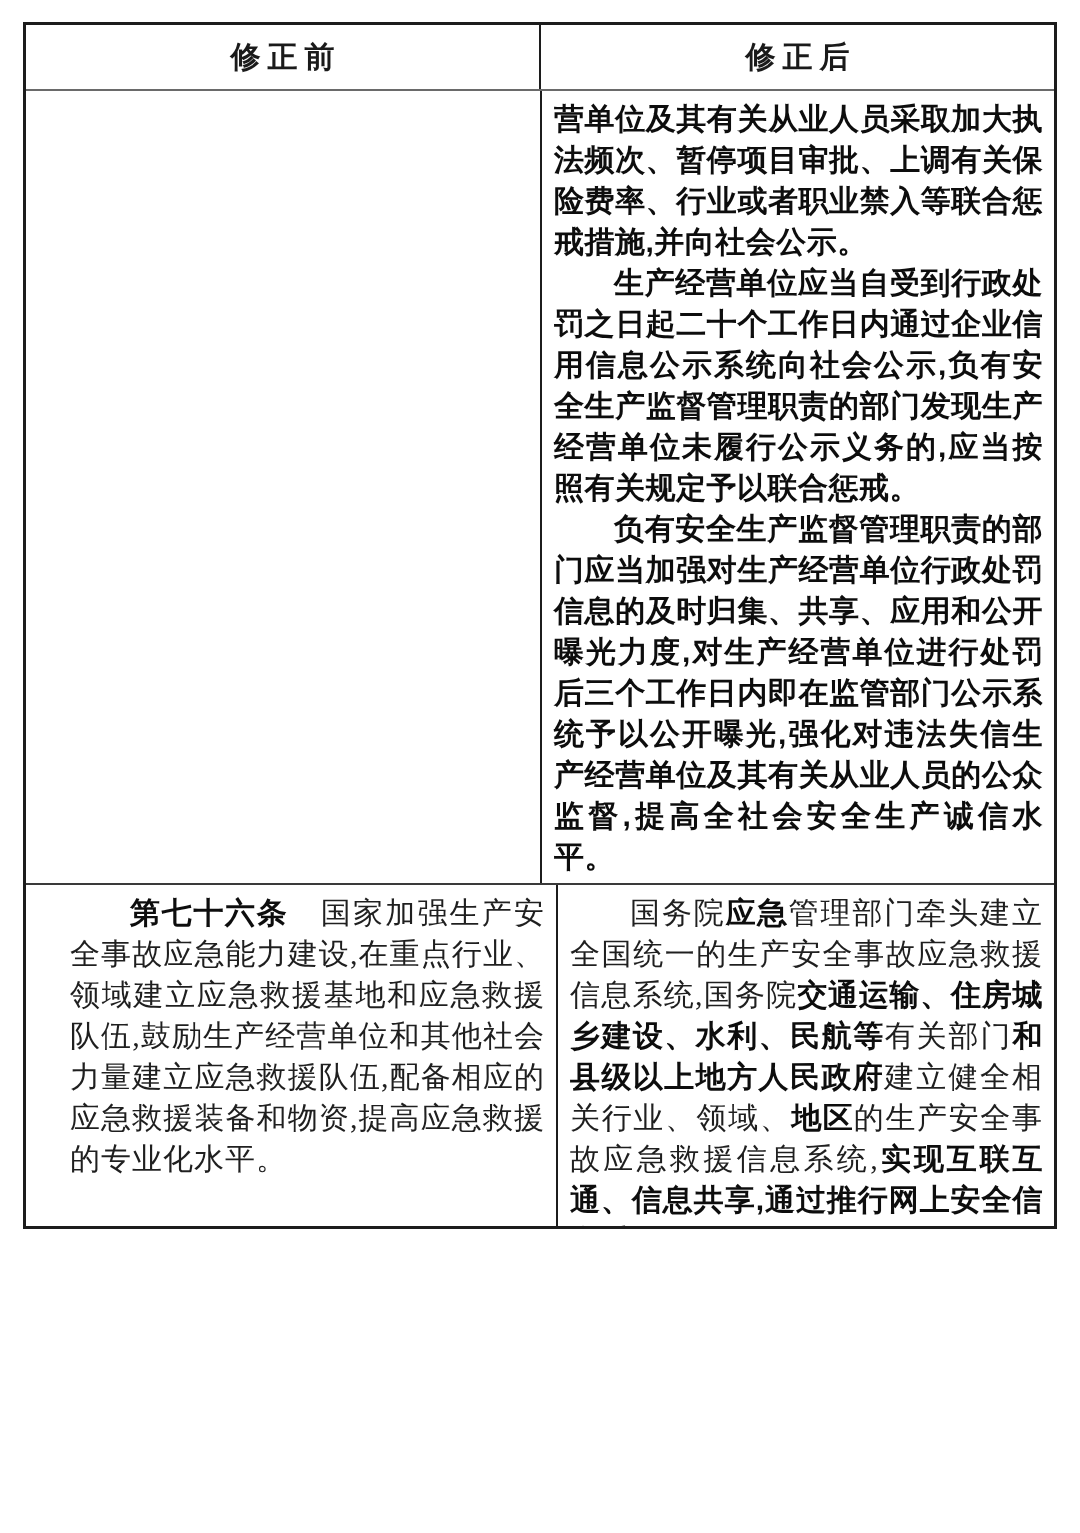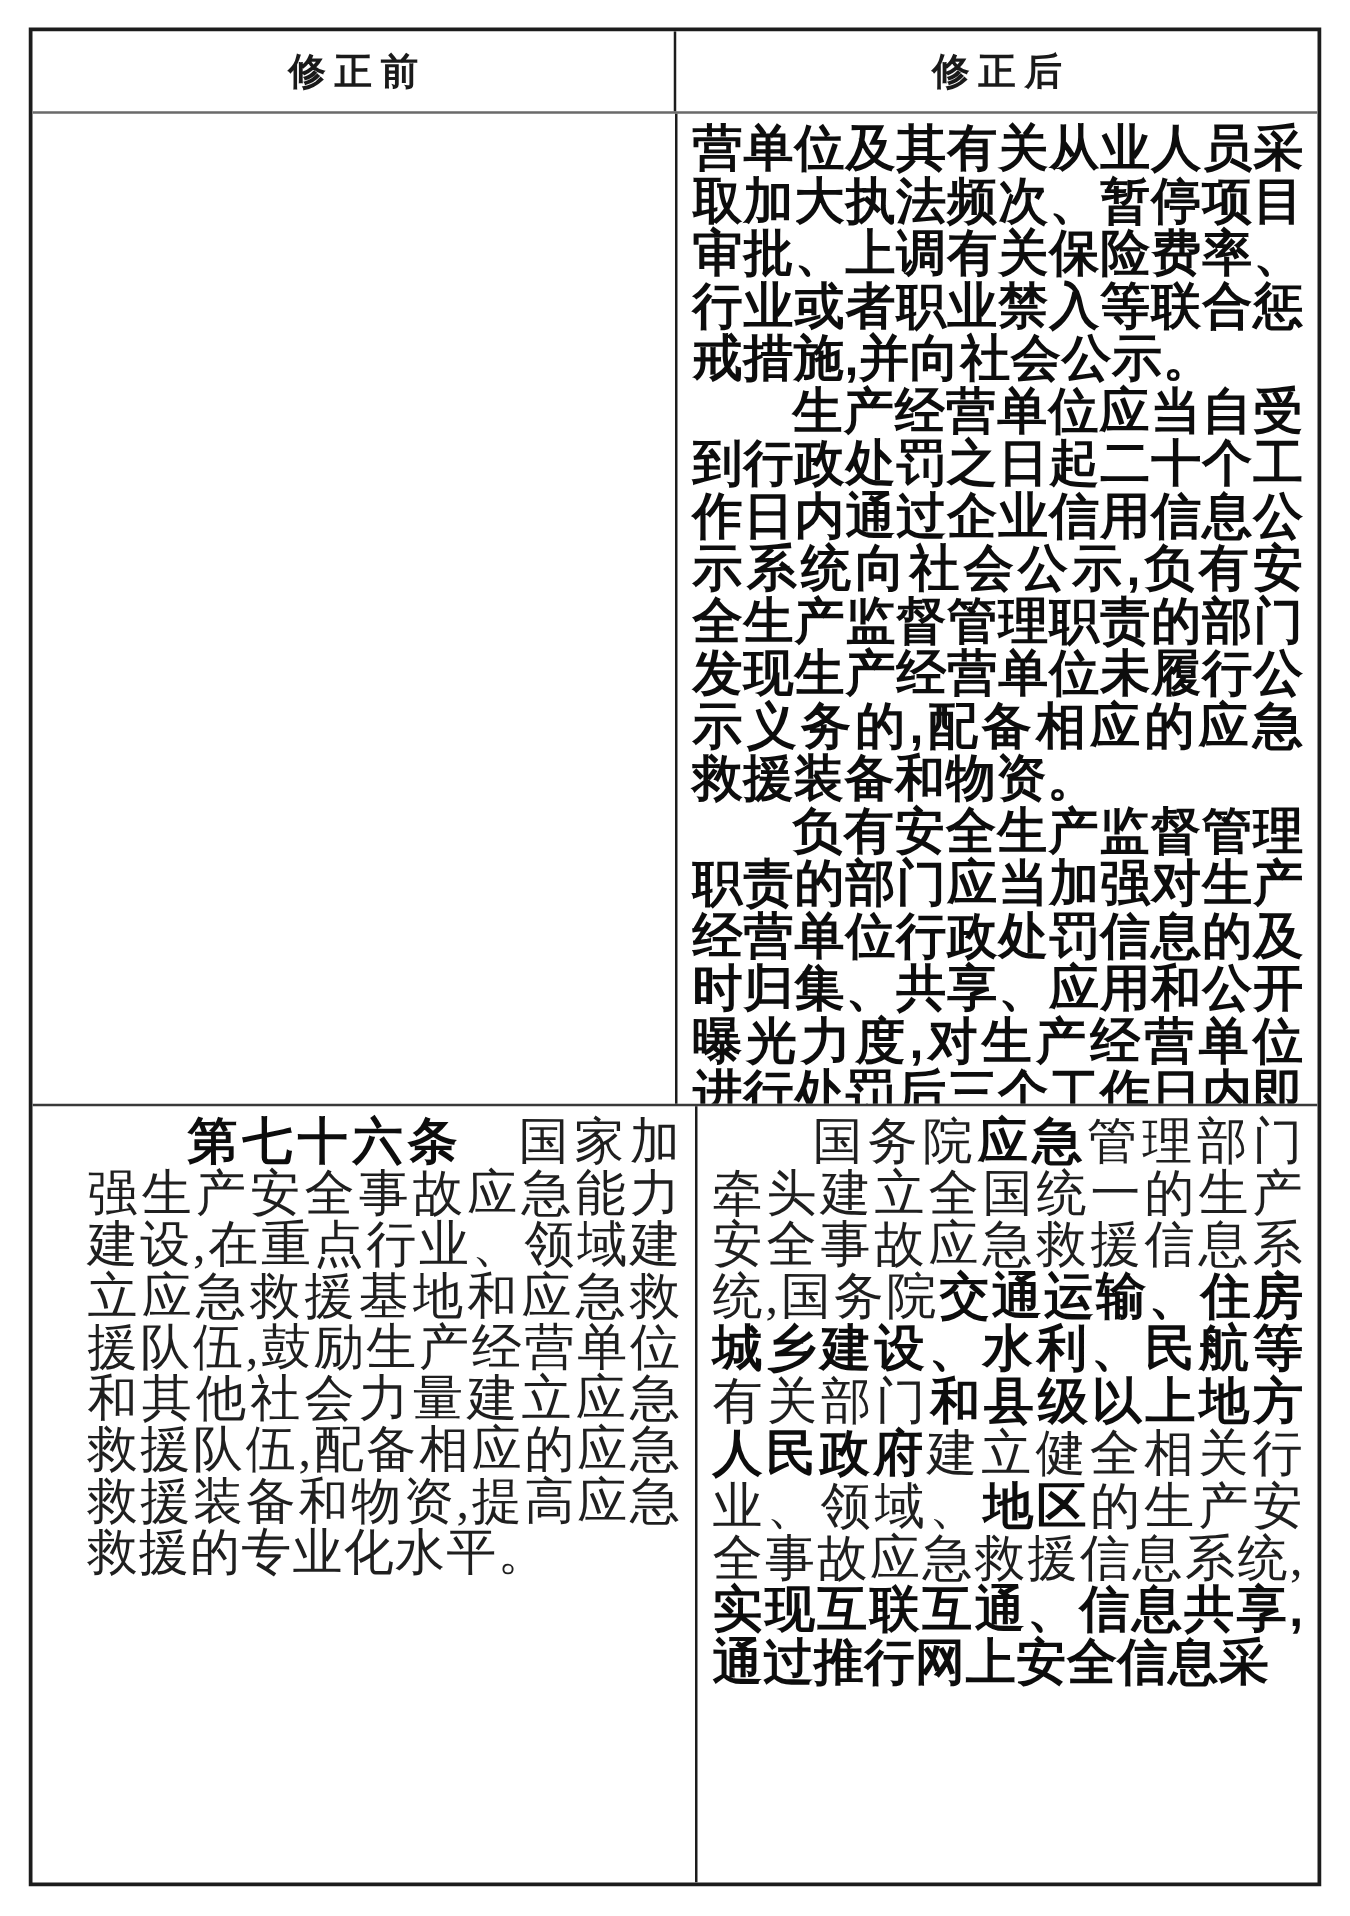--- a/index.html
+++ b/index.html
@@ -2,21 +2,21 @@
 <html><head>
 <meta charset="utf-8">
 <style>
   html,body{margin:0;padding:0;background:#ffffff;}
   .page{
     position:relative;width:1080px;height:1533px;background:#ffffff;
     overflow:hidden;color:#141414;
     font-family:"Liberation Serif","DejaVu Serif",serif;
   }
   .cmp-table{
-    position:absolute;left:23px;top:22px;width:1034px;height:1487px;
+    position:absolute;left:23px;top:22px;width:1034px;height:1207px;
     box-sizing:border-box;border:3px solid #1c1c1c;
     display:flex;flex-direction:column;background:#ffffff;overflow:hidden;
   }
   .thead{
     display:flex;flex:0 0 64px;border-bottom:2px solid #6a6a6a;
   }
   .th{
     flex:1 1 50%;display:flex;align-items:center;justify-content:center;
     font-family:"Liberation Sans","DejaVu Sans",sans-serif;
     font-weight:700;font-size:30px;letter-spacing:7px;text-indent:7px;color:#1a1a1a;
@@ -26,21 +26,21 @@
   .tr{display:flex;min-height:0;}
   .tr + .tr{border-top:2px solid #3a3a3a;padding-left:32px;}
   .tr.row-0{flex:0 0 792px;}
   .tr.row-1{flex:1 1 auto;}
   .td{
     flex:1 1 50%;box-sizing:border-box;padding:7px 11px 0 12px;
     overflow:hidden;min-width:0;
   }
   .td.after{border-left:2px solid #1c1c1c;}
   .para{
-    margin:0;font-size:40px;line-height:41px;color:#1f1f1f;
+    margin:0;font-size:30px;line-height:41px;color:#1f1f1f;
     text-align:justify;text-justify:inter-character;
     letter-spacing:1px;
     font-family:"Liberation Serif","DejaVu Serif",serif;
   }
   .para.indent{text-indent:2em;}
   .seg.song{
     font-family:"Liberation Serif","DejaVu Serif",serif;
     font-weight:400;
   }
   .seg.hei{
@@ -55,21 +55,21 @@
   <div class="cmp-table">
     <div class="thead">
       <div class="th before">修正前</div>
       <div class="th after">修正后</div>
     </div>
     <div class="tbody" id="table-body">
         <div class="tr row-0">
           <div class="td before"></div>
           <div class="td after">
             <p class="para"><span class="seg hei">营单位及其有关从业人员采取加大执法频次、暂停项目审批、上调有关保险费率、行业或者职业禁入等联合惩戒措施,并向社会公示。</span></p>
-            <p class="para indent"><span class="seg hei">生产经营单位应当自受到行政处罚之日起二十个工作日内通过企业信用信息公示系统向社会公示,负有安全生产监督管理职责的部门发现生产经营单位未履行公示义务的,配备相应的应急救援装备和物资。</span></p>
+            <p class="para indent"><span class="seg hei">生产经营单位应当自受到行政处罚之日起二十个工作日内通过企业信用信息公示系统向社会公示,负有安全生产监督管理职责的部门发现生产经营单位未履行公示义务的,应当按照有关规定予以联合惩戒。</span></p>
             <p class="para indent"><span class="seg hei">负有安全生产监督管理职责的部门应当加强对生产经营单位行政处罚信息的及时归集、共享、应用和公开曝光力度,对生产经营单位进行处罚后三个工作日内即在监管部门公示系统予以公开曝光,强化对违法失信生产经营单位及其有关从业人员的公众监督,提高全社会安全生产诚信水平。</span></p>
           </div>
         </div>
         <div class="tr row-1">
           <div class="td before">
             <p class="para indent"><span class="seg hei">第七十六条</span><span class="seg song">　国家加强生产安全事故应急能力建设,在重点行业、领域建立应急救援基地和应急救援队伍,鼓励生产经营单位和其他社会力量建立应急救援队伍,配备相应的应急救援装备和物资,提高应急救援的专业化水平。</span></p>
           </div>
           <div class="td after">
             <p class="para indent"><span class="seg song">国务院</span><span class="seg hei">应急</span><span class="seg song">管理部门牵头建立全国统一的生产安全事故应急救援信息系统,国务院</span><span class="seg hei">交通运输、住房城乡建设、水利、民航等</span><span class="seg song">有关部门</span><span class="seg hei">和县级以上地方人民政府</span><span class="seg song">建立健全相关行业、领域、</span><span class="seg hei">地区</span><span class="seg song">的生产安全事故应急救援信息系统,</span><span class="seg hei">实现互联互通、信息共享,通过推行网上安全信息采</span></p>
           </div>

